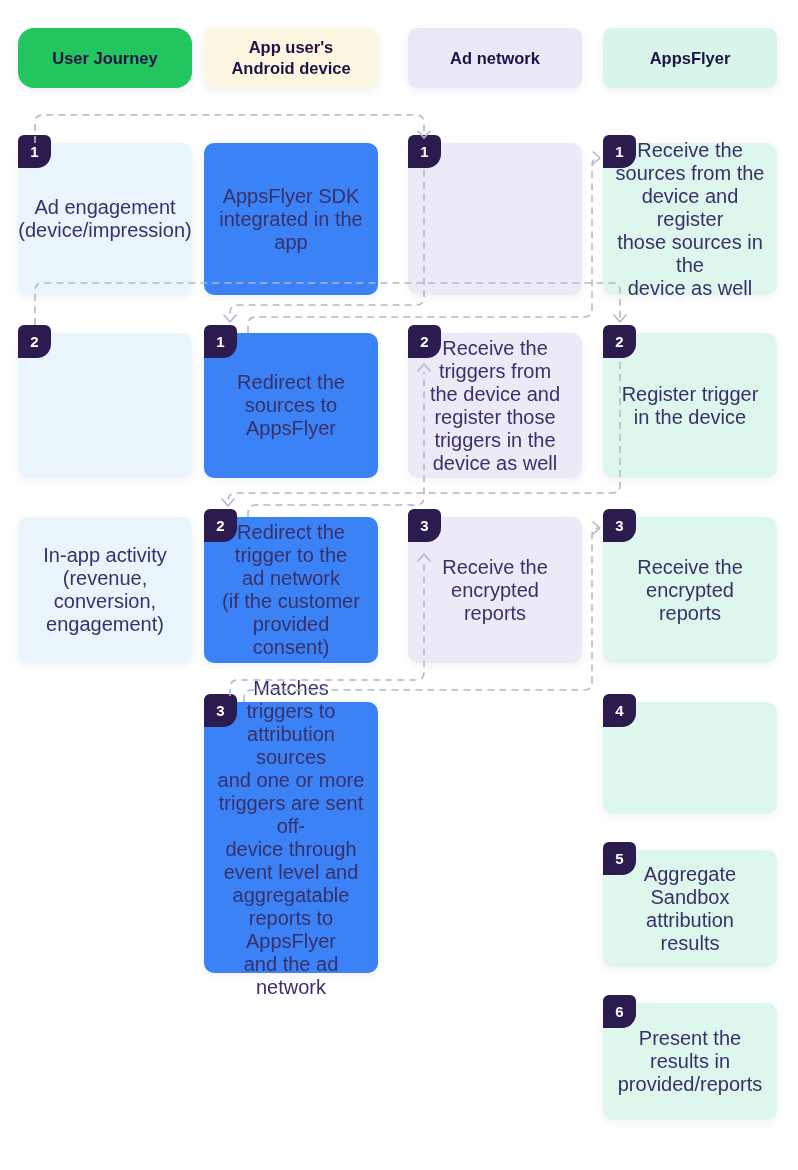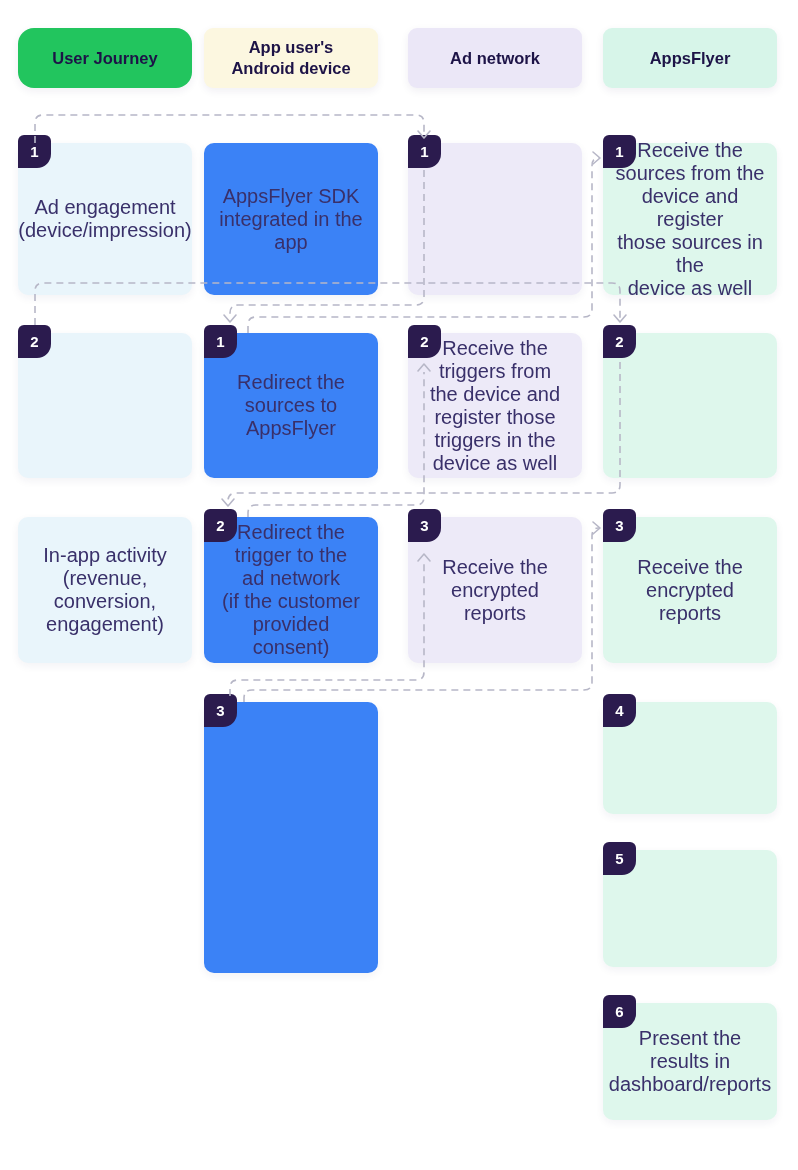--- a/index.html
+++ b/index.html
@@ -98,20 +98,30 @@
 <div class="card yellow c2 r3">
   <span class="badge">2</span>
   <div class="txt">Redirect the
 trigger to the
 ad network
 (if the customer
 provided consent)</div>
 </div>
 <div class="card yellow c2 r4tall">
   <span class="badge">3</span>
+  <div class="txt">Matches
+triggers to
+attribution sources
+and one or more
+triggers are sent off-
+device through
+event level and
+aggregatable
+reports to AppsFlyer
+and the ad network</div>
 </div>
 
 <div class="card purple c3 r1">
   <span class="badge">1</span>
 </div>
 <div class="card purple c3 r2">
   <span class="badge">2</span>
   <div class="txt">Receive the
 triggers from
 the device and
@@ -128,36 +138,40 @@
 <div class="card mint c4 r1">
   <span class="badge">1</span>
   <div class="txt">Receive the
 sources from the
 device and register
 those sources in the
 device as well</div>
 </div>
 <div class="card mint c4 r2">
   <span class="badge">2</span>
+  <div class="txt">Register trigger
+in the device</div>
 </div>
 <div class="card mint c4 r3">
   <span class="badge">3</span>
   <div class="txt">Receive the
 encrypted reports</div>
 </div>
 <div class="card mint c4 r4">
   <span class="badge">4</span>
 </div>
 <div class="card mint c4 r5">
   <span class="badge">5</span>
+  <div class="txt">Aggregate Sandbox
+attribution results</div>
 </div>
 <div class="card mint c4 r6">
   <span class="badge">6</span>
   <div class="txt">Present the results in
-dashboard/reports</div>
+provided/reports</div>
 </div>
 
 <svg class="wires" width="798" height="1170" viewBox="0 0 798 1170">
 
   <path class="line" d="M35,143 V123 Q35,115 43,115 H416 Q424,115 424,123 V136"></path>
   <path class="head" d="M418,131 L424,138 L430,131"></path>
 
   <path class="line" d="M35,325 V291 Q35,283 43,283 H612 Q620,283 620,291 V318"></path>
   <path class="head" d="M614,315 L620,322 L626,315"></path>
 

